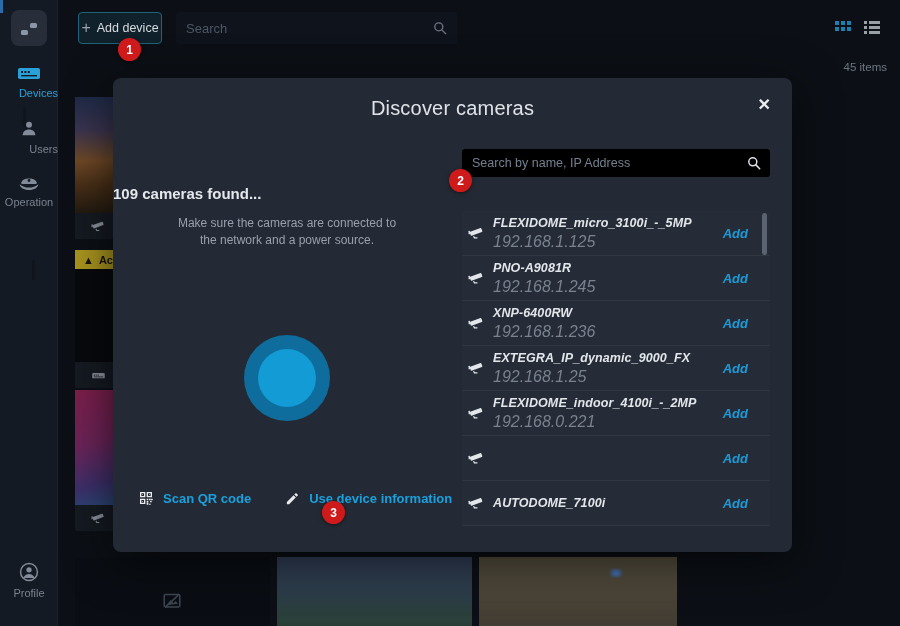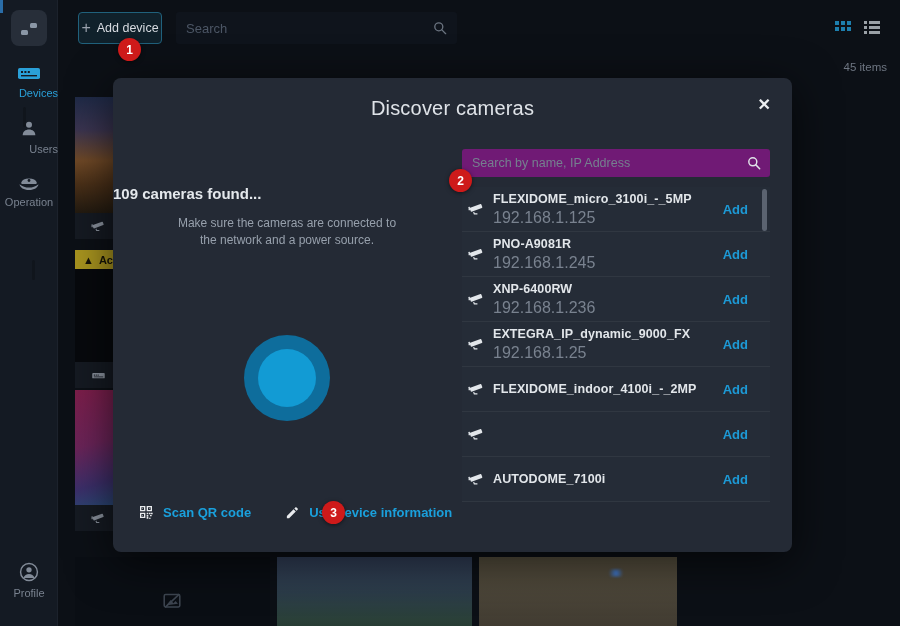--- a/index.html
+++ b/index.html
@@ -71,34 +71,34 @@
     box-shadow:0 10px 45px rgba(0,0,0,0.65); z-index:10; }
   .modal-title { text-align:center; padding-top:19px; font-size:20px; color:#dfe3e8; letter-spacing:0.2px; }
   .modal-close { position:absolute; right:21px; top:19px; color:#eceef1; font-size:16px; font-weight:700; cursor:pointer; line-height:1; }
 
   .left-panel { position:absolute; left:0; top:0; width:348px; height:474px; }
   .found-text { position:absolute; left:0; top:107px; width:100%; text-align:left; color:#e4e8ec; font-size:15px; font-weight:700; }
   .hint { position:absolute; left:0; top:137px; width:100%; text-align:center; color:#97a0ac; font-size:12px; line-height:17px; }
   .scan-circle-outer { position:absolute; left:131px; top:257px; width:86px; height:86px; border-radius:50%; background:#0e6d9c; }
   .scan-circle-inner { position:absolute; left:14px; top:14px; width:58px; height:58px; border-radius:50%; background:#129bd4; }
 
-  .modal-footer { position:absolute; left:25px; top:426px; display:flex; align-items:center; gap:12px; }
+  .modal-footer { position:absolute; left:25px; top:412px; display:flex; align-items:center; gap:12px; }
   .footer-link { display:flex; align-items:center; gap:9px; cursor:pointer; }
   .footer-link + .footer-link { margin-left:22px; }
   .footer-link svg { color:#e9ebee; }
   .footer-link .link-text { color:#1aa0dc; font-size:13px; font-weight:700; }
 
   .right-panel { position:absolute; left:349px; top:71px; width:308px; }
-  .modal-search { position:relative; width:308px; height:28px; background:#701a75; border-radius:3px; }
+  .modal-search { position:relative; width:308px; height:28px; background:#000000; border-radius:3px; }
   .modal-search input { position:absolute; left:10px; top:0; width:260px; height:28px; background:transparent; border:0; outline:0;
     color:#c6cdd6; font-size:12.5px; font-family:"Liberation Sans", sans-serif; }
   .modal-search input::placeholder { color:#75808f; }
   .modal-search .search-glyph { position:absolute; right:8px; top:6px; color:#dfe3e8; }
 
-  .camera-list { position:relative; margin-top:10px; width:308px; height:315px; overflow:hidden; background:#252c37; }
+  .camera-list { position:relative; margin-top:34px; width:308px; height:315px; overflow:hidden; background:#252c37;font-style:italic; }
   .camera-row { position:relative; height:45px; display:flex; align-items:center; border-bottom:1px solid rgba(255,255,255,0.055); }
   .camera-row:last-child { border-bottom:none; }
   .cam-icon { flex:none; margin-left:6px; color:#e2e6ea; display:flex; }
   .cam-text { margin-left:8px; display:flex; flex-direction:column; justify-content:center; gap:3px; }
   .cam-name { font-size:12.5px; font-weight:700; color:#e2e6ea; letter-spacing:0.1px; }
   .cam-ip { font-size:16px; color:#79828f; }
   .cam-ip:empty { display:none; }
   .cam-add { position:absolute; right:22px; top:50%; transform:translateY(-50%); color:#1d9ad6; font-size:13px; font-weight:700; cursor:pointer; }
   .list-scrollbar { position:absolute; right:3px; top:2px; width:5px; height:42px; border-radius:3px; background:#5b6370; z-index:2; cursor:grab; }
 
@@ -358,20 +358,21 @@
   <div class="camera-row">
     <span class="cam-icon">
       <svg width="17" height="17" viewBox="0 0 24 24" fill="currentColor">
                 <path d="M3.1 9.6 17.6 4.3a1 1 0 0 1 1.28.6l1.3 3.6a1 1 0 0 1-.6 1.28L5.1 15.1a1 1 0 0 1-1.28-.6l-1.3-3.6a1 1 0 0 1 .58-1.3Z"></path>
                 <path d="M7.2 15.8 8.3 19h5v-1.6H9.5l-.8-2.2z"></path>
                 <rect x="0.8" y="8.2" width="2" height="5" rx="0.6"></rect>
               </svg>
     </span>
     <span class="cam-text">
       <span class="cam-name">FLEXIDOME_indoor_4100i_-_2MP</span>
+      <span class="cam-ip">192.168.0.221</span>
     </span>
     <span class="cam-add">Add</span>
   </div>
 
   <div class="camera-row">
     <span class="cam-icon">
       <svg width="17" height="17" viewBox="0 0 24 24" fill="currentColor">
                 <path d="M3.1 9.6 17.6 4.3a1 1 0 0 1 1.28.6l1.3 3.6a1 1 0 0 1-.6 1.28L5.1 15.1a1 1 0 0 1-1.28-.6l-1.3-3.6a1 1 0 0 1 .58-1.3Z"></path>
                 <path d="M7.2 15.8 8.3 19h5v-1.6H9.5l-.8-2.2z"></path>
                 <rect x="0.8" y="8.2" width="2" height="5" rx="0.6"></rect>

